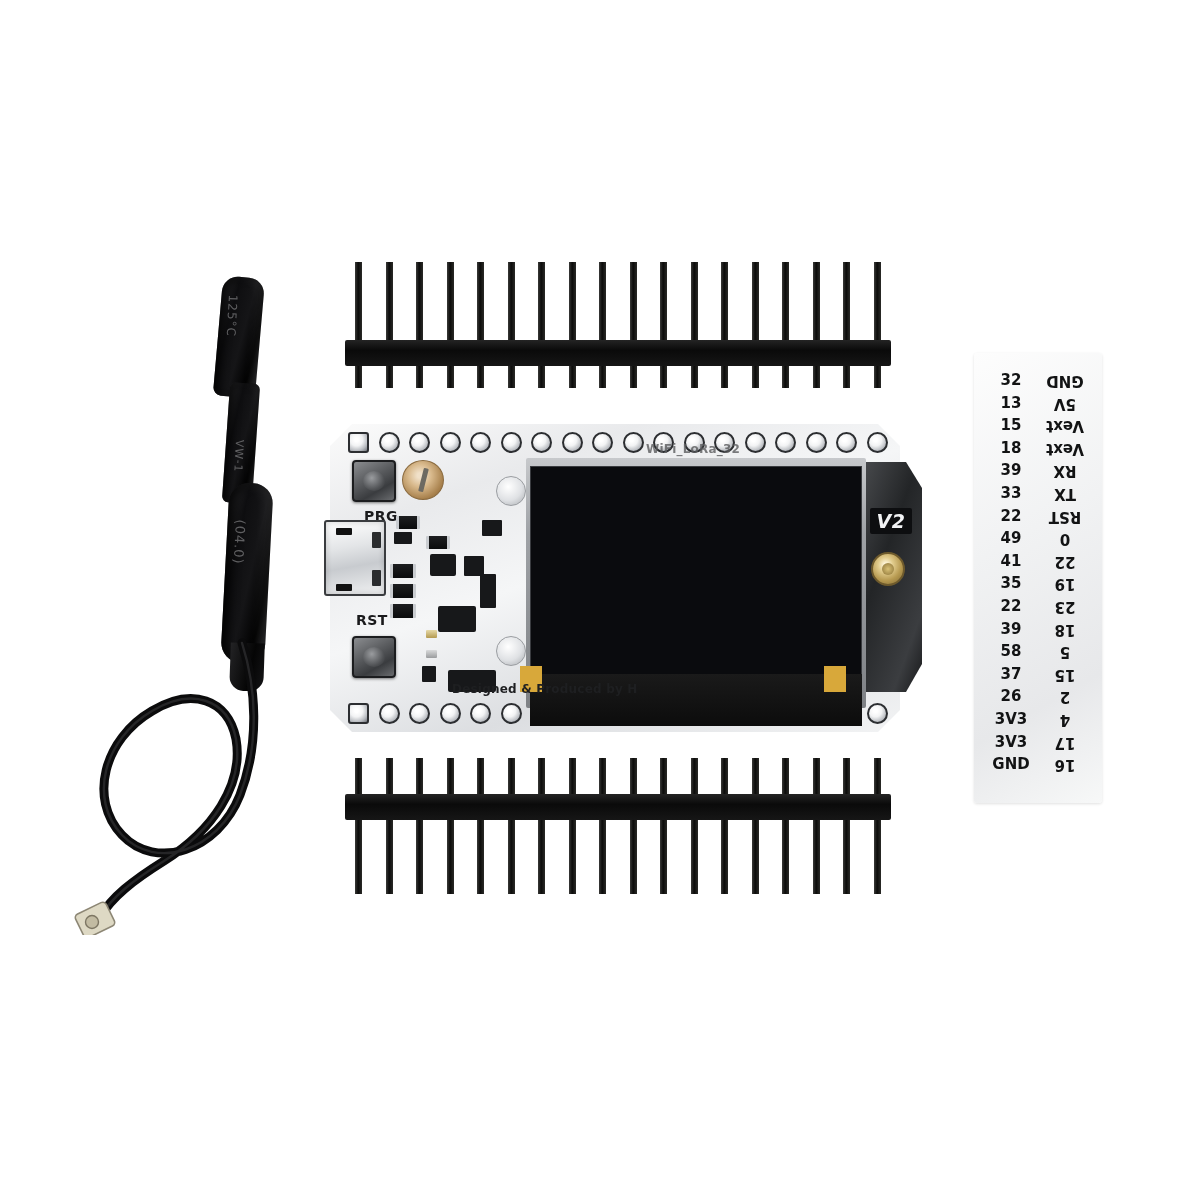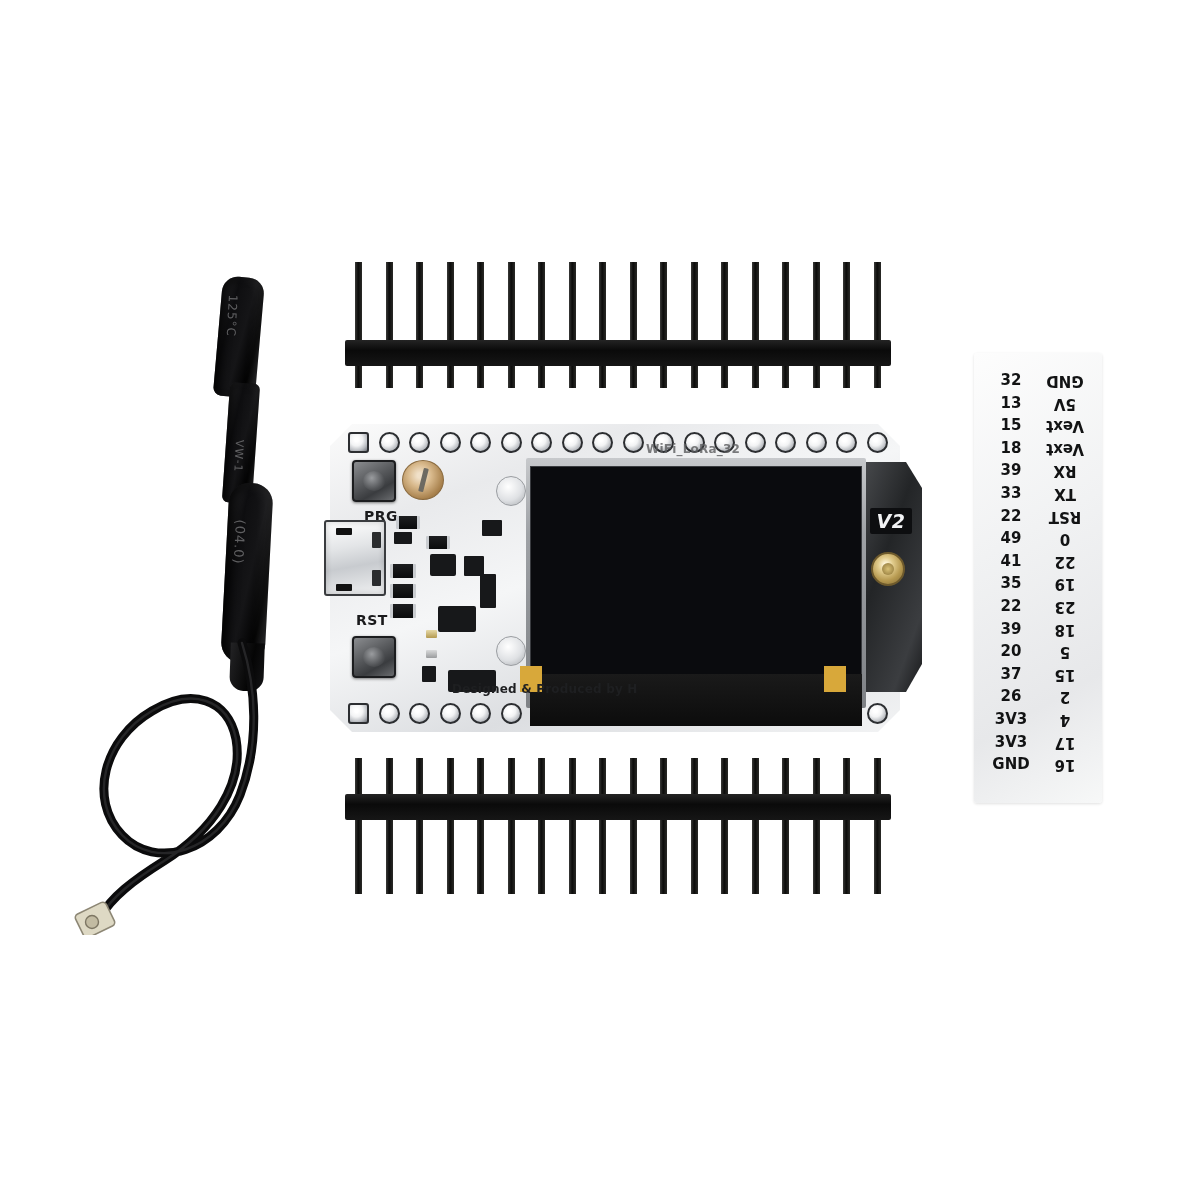--- a/index.html
+++ b/index.html
@@ -436,21 +436,21 @@
         <div class="stk-cell">15</div>
         <div class="stk-cell">18</div>
         <div class="stk-cell">39</div>
         <div class="stk-cell">33</div>
         <div class="stk-cell">22</div>
         <div class="stk-cell">49</div>
         <div class="stk-cell">41</div>
         <div class="stk-cell">35</div>
         <div class="stk-cell">22</div>
         <div class="stk-cell">39</div>
-        <div class="stk-cell">20</div>
+        <div class="stk-cell">58</div>
         <div class="stk-cell">37</div>
         <div class="stk-cell">26</div>
         <div class="stk-cell">3V3</div>
         <div class="stk-cell">3V3</div>
         <div class="stk-cell">GND</div>
       </div>
     <div class="stk-col" id="stk-right">
         <div class="stk-cell">GND</div>
         <div class="stk-cell">5V</div>
         <div class="stk-cell">Vext</div>

